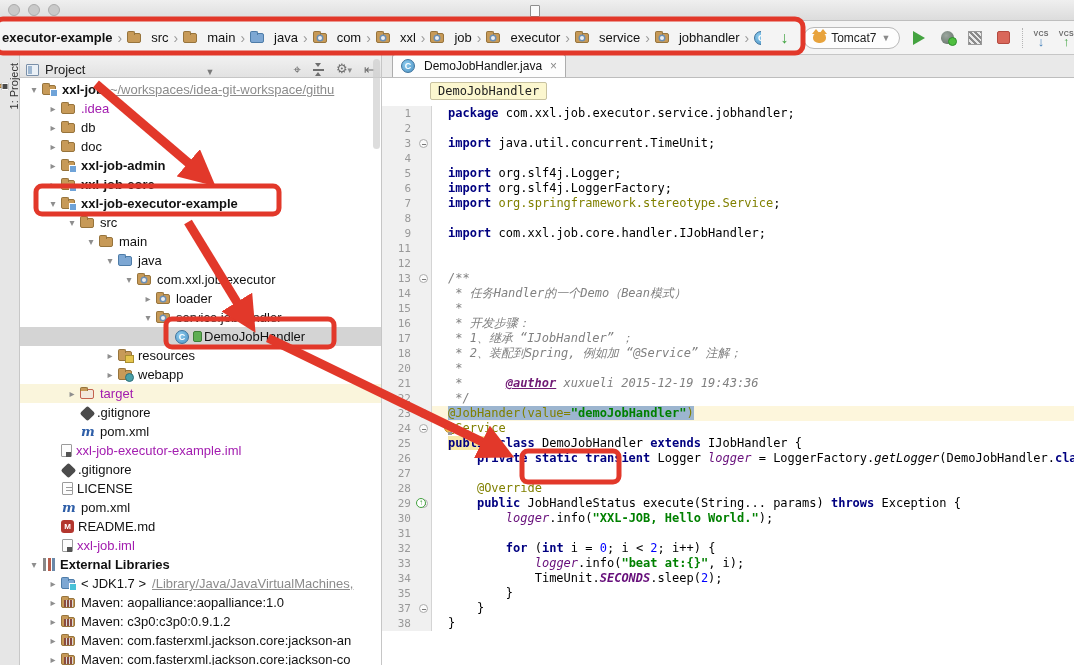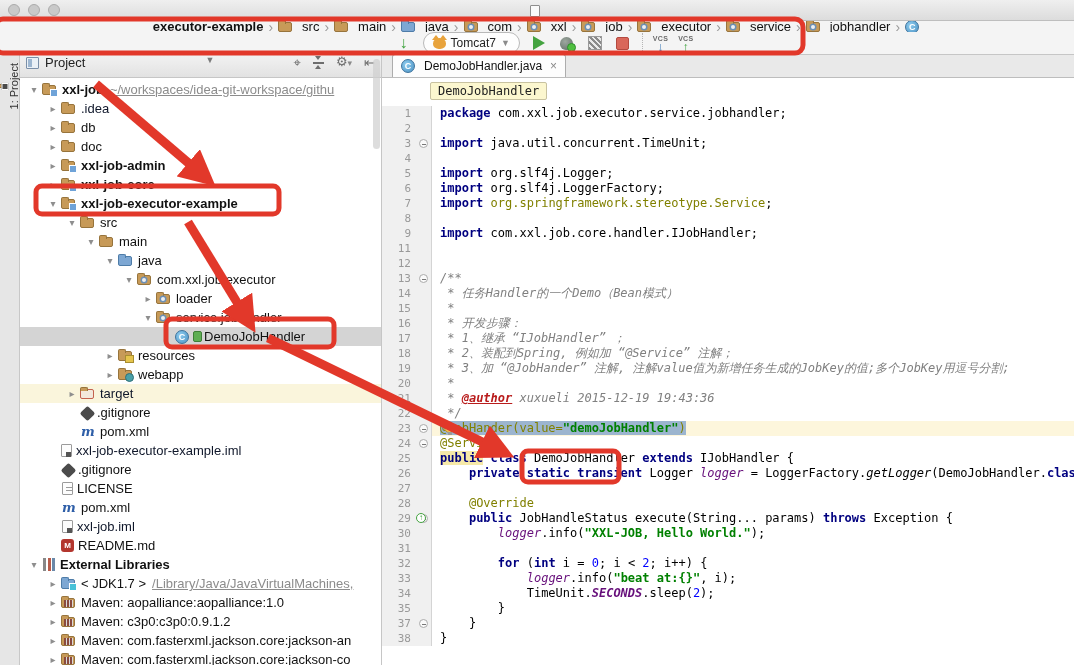--- a/index.html
+++ b/index.html
@@ -10,21 +10,21 @@
   .titlebar { position:absolute; left:0; top:0; width:1074px; height:21px;
     background:linear-gradient(#EFEFEF,#DCDCDC); border-bottom:1px solid #BEBEBE;
     display:flex; align-items:center; }
   .lights { display:flex; gap:8px; margin-left:8px; }
   .light { width:12px; height:12px; border-radius:50%; background:#C9C9C9; border:1px solid #ABABAB; }
   .title-center { position:absolute; left:0; right:0; text-align:center; color:#7D7D7D; font-size:13px; white-space:nowrap; }
   .doc-ic { display:inline-block; width:10px; height:12px; background:#FAFAFA; border:1px solid #8E8E8E; border-radius:1px; vertical-align:-2px; margin-right:5px; }
 
   
   .navbar { position:absolute; left:0; top:21px; width:1074px; height:34px; background:#F4F4F4;
-    border-bottom:1px solid #C6C6C6; display:flex; align-items:center;flex-direction:column; }
+    border-bottom:1px solid #C6C6C6; display:flex; align-items:center; }
   .bc-wrap { display:flex; align-items:center; padding-left:2px; white-space:nowrap; overflow:hidden; flex:0 1 auto; }
   .bc-item { display:inline-flex; align-items:center; gap:4px; font-size:13px; color:#111; cursor:default; }
   .bc-label.b { font-weight:bold; }
   .bc-sep { color:#9A9A9A; font-size:14px; margin:0 5px; }
   .toolbar { display:flex; align-items:center; gap:10px; margin-left:14px; flex:none; }
   .tb-btn { display:flex; align-items:center; justify-content:center; min-width:18px; height:22px; cursor:default; }
   .green-dn { color:#3FA33F; font-weight:bold; font-size:16px; line-height:16px; }
   .tomcat-btn { display:flex; align-items:center; gap:5px; background:#FDFDFD; border:1px solid #B9B9B9;
     border-radius:11px; height:22px; padding:0 9px; font-size:12px; color:#222; }
   .cat { position:relative; width:13px; height:11px; background:#E8A33C; border-radius:50% 50% 45% 45%; }
@@ -46,40 +46,40 @@
   .main { position:absolute; left:0; top:55px; width:1074px; height:610px; display:flex; }
   .tool-strip { width:20px; background:#E6E6E6; border-right:1px solid #C8C8C8; position:relative; }
   .strip-item { position:absolute; top:4px; left:0; width:20px; display:flex; flex-direction:column; align-items:center;
     writing-mode:vertical-rl; transform:rotate(180deg); gap:4px; font-size:11px; color:#333; padding:4px 0; }
   .strip-ic { width:12px; height:11px; background:#C79A58; border:1px solid #97743C; border-radius:2px; position:relative; transform:rotate(90deg); }
   .strip-ic::after { content:""; position:absolute; right:-2px; bottom:-2px; width:5px; height:5px; background:#4A4A4A; border:1px solid #fff; }
 
   
   .project-panel { width:362px; background:#FFFFFF; border-right:1px solid #C6C6C6; display:flex; flex-direction:column; position:relative; }
   .pp-header { height:23px; background:linear-gradient(#F2F2F2,#E2E2E2); border-bottom:1px solid #C6C6C6;
-    display:flex; align-items:flex-start; padding:0 6px; flex:none; }
+    display:flex; align-items:flex-end; padding:0 6px; flex:none; }
   .pp-title { display:flex; align-items:center; gap:6px; font-size:13px; color:#222; }
   .i-project { width:13px; height:12px; background:#EAF0F6; border:1px solid #7A8FA8; border-radius:1px; position:relative; }
   .i-project::after { content:""; position:absolute; left:1px; top:1px; width:4px; height:8px; background:#9DB6D0; }
   .pp-caret { color:#7A7A7A; font-size:9px; margin-left:120px; }
   .pp-icons { margin-left:auto; display:flex; align-items:center; gap:12px; color:#6E6E6E; }
   .pp-ic { font-size:13px; line-height:13px; cursor:default; }
   .collapse-ic { position:relative; width:11px; height:13px; }
   .collapse-ic::before { content:""; position:absolute; left:0; right:0; top:6px; height:1.5px; background:#6E6E6E; }
   .collapse-ic::after { content:""; position:absolute; left:2.5px; top:0; border-left:3px solid transparent; border-right:3px solid transparent; border-top:4px solid #6E6E6E; }
   .collapse-ic .up { position:absolute; left:2.5px; bottom:0; border-left:3px solid transparent; border-right:3px solid transparent; border-bottom:4px solid #6E6E6E; }
 
   .tree { flex:1; overflow:hidden; position:relative; padding-top:2px; font-size:13px; }
   .tree-row { height:19px; display:flex; align-items:center; white-space:nowrap; overflow:hidden; cursor:default; }
   .tree-row.sel { background:#D4D4D4; }
   .tree-row.cream { background:#FAF5DC; }
   .twisty { width:16px; flex:none; text-align:center; color:#8E8E8E; font-size:10px; }
   .tree-label { color:#111; }
   .tree-label.b { font-weight:bold; }
-  .tree-label.gray { color:#0f172a; }
+  .tree-label.gray { color:#a21caf; }
   .tree-path { color:#8C8C8C; margin-left:6px;text-decoration:underline; }
   .vscroll { position:absolute; right:1px; top:4px; width:7px; height:90px; background:#CFCFCF; border-radius:4px; opacity:0.7; }
 
   
   .ticon { display:inline-block; width:16px; height:14px; position:relative; margin-right:4px; flex:none; }
   .fol { position:absolute; left:0; top:2px; width:14px; height:10px; background:#C79A58; border:1px solid #97743C; border-radius:2px; }
   .fol::before { content:""; position:absolute; top:-3px; left:-1px; width:6px; height:3px; background:#C79A58; border:1px solid #97743C; border-bottom:none; border-radius:2px 2px 0 0; }
   .i-srcjava .fol, .i-jdk .fol { background:#7DA7D3; border-color:#4E7CA8; }
   .i-srcjava .fol::before, .i-jdk .fol::before { background:#7DA7D3; border-color:#4E7CA8; }
   .i-package .fol::after { content:""; position:absolute; left:4px; top:2px; width:4px; height:4px; border-radius:50%; background:#EFEFEF; box-shadow:0 0 0 1.5px #6B8FB5; }
@@ -108,37 +108,37 @@
   .tab { display:flex; align-items:center; gap:5px; height:23px; background:#FDFDFD; border:1px solid #ADADAD; border-bottom:none;
     border-radius:3px 3px 0 0; padding:0 8px; font-size:12px; color:#111; margin-left:10px; }
   .tab-close { color:#8A8A8A; font-size:12px; margin-left:3px; }
   .code-wrap { flex:1; position:relative; overflow:hidden; font-family:"DejaVu Sans Mono","Liberation Mono",monospace; font-size:12px; }
   .bc-tag { position:absolute; left:48px; top:4px; background:#FCF7CF; border:1px solid #C8C2A0; border-radius:2px;
     padding:1px 7px; font-size:12px; color:#222; z-index:3; }
   .code-area { position:absolute; inset:0; padding-top:28px; }
   .crow { display:flex; height:15px; line-height:15px; white-space:pre; }
   .lnum { width:34px; flex:none; text-align:right; padding-right:5px; color:#999; background:#F0F0F0; font-size:11px; }
   .fold { width:16px; flex:none; background:#F0F0F0; border-right:1px solid #D4D4D4; position:relative; }
-  .ctext { flex:1; padding-left:8px; overflow:hidden; }
+  .ctext { flex:1; padding-left:16px; overflow:hidden; }
   .crow.cur .ctext { background:#FDF6DC; }
   .selbg { background:#9CB5CF; }
   .fm { position:absolute; right:3px; top:3px; width:9px; height:9px; border:1px solid #ABABAB; border-radius:50%; background:#FAFAFA; }
   .fm::after { content:""; position:absolute; left:2px; top:3.5px; width:4px; height:1px; background:#777; }
   .ovr { position:absolute; left:0px; top:2px; width:10px; height:10px; border:1.5px solid #44A340; border-radius:50%;
     color:#44A340; font:bold 8px/8px "Liberation Sans",sans-serif; text-align:center; background:#fff; }
   .bulb { position:absolute; left:62px; width:11px; height:11px; background:radial-gradient(circle at 40% 35%,#FBE07A,#EDB73C); border:1px solid #C28F2C; border-radius:50%; z-index:2; }
   .bulb::after { content:""; position:absolute; left:3px; bottom:-3px; width:4px; height:3px; background:#9A9A9A; }
 
   
   .k { color:#000080; font-weight:bold; }
   .s { color:#008000; font-weight:bold; }
   .n { color:#0000FF; }
   .a { color:#808000; }
   .c { color:#808080; font-style:italic; }
-  .ct { color:#b91c1c; font-style:italic; font-weight:bold; text-decoration:underline; }
+  .ct { color:#701a75; font-style:italic; font-weight:bold; text-decoration:underline;margin-left:36px; }
   .f { color:#660E7A; font-style:italic; }
   .sm { color:#660E7A; font-style:italic; font-weight:bold; }
   .it { font-style:italic; }
   .hl { background:#F6E9A8; }
 
   
   #ann { position:absolute; left:0; top:0; width:1074px; height:665px; pointer-events:none; z-index:10; }
 </style>
 </head>
 <body>
@@ -428,27 +428,27 @@
             <span class="ticon i-license"></span>
             <span class="tree-label">LICENSE</span>
           </div>
           <div class="tree-row" style="padding-left: 25px;">
             <span class="twisty"></span>
             <span class="ticon i-maven"></span>
             <span class="tree-label">pom.xml</span>
           </div>
           <div class="tree-row" style="padding-left: 25px;">
             <span class="twisty"></span>
+            <span class="ticon i-md"></span>
+            <span class="tree-label">README.md</span>
+          </div>
+          <div class="tree-row" style="padding-left: 25px;">
+            <span class="twisty"></span>
             <span class="ticon i-iml"></span>
             <span class="tree-label gray">xxl-job.iml</span>
-          </div>
-          <div class="tree-row" style="padding-left: 25px;">
-            <span class="twisty"></span>
-            <span class="ticon i-md"></span>
-            <span class="tree-label">README.md</span>
           </div>
           <div class="tree-row" style="padding-left: 6px;">
             <span class="twisty">▾</span>
             <span class="ticon i-extlib"></span>
             <span class="tree-label b">External Libraries</span>
           </div>
           <div class="tree-row" style="padding-left: 25px;">
             <span class="twisty">▸</span>
             <span class="ticon i-jdk">
               <span class="fol"></span>
@@ -509,21 +509,20 @@
             <div class="crow"><span class="lnum">8</span><span class="fold"></span><span class="ctext"></span></div>
             <div class="crow"><span class="lnum">9</span><span class="fold"></span><span class="ctext"><span class="k">import</span><span class="p"> com.xxl.job.core.handler.IJobHandler;</span></span></div>
             <div class="crow"><span class="lnum">11</span><span class="fold"></span><span class="ctext"></span></div>
             <div class="crow"><span class="lnum">12</span><span class="fold"></span><span class="ctext"></span></div>
             <div class="crow"><span class="lnum">13</span><span class="fold"><span class="fm"></span></span><span class="ctext"><span class="c">/**</span></span></div>
             <div class="crow"><span class="lnum">14</span><span class="fold"></span><span class="ctext"><span class="c"> * 任务Handler的一个Demo（Bean模式）</span></span></div>
             <div class="crow"><span class="lnum">15</span><span class="fold"></span><span class="ctext"><span class="c"> *</span></span></div>
             <div class="crow"><span class="lnum">16</span><span class="fold"></span><span class="ctext"><span class="c"> * 开发步骤：</span></span></div>
             <div class="crow"><span class="lnum">17</span><span class="fold"></span><span class="ctext"><span class="c"> * 1、继承 “IJobHandler” ；</span></span></div>
             <div class="crow"><span class="lnum">18</span><span class="fold"></span><span class="ctext"><span class="c"> * 2、装配到Spring, 例如加 “@Service” 注解；</span></span></div>
-            <div class="crow"><span class="lnum">19</span><span class="fold"></span><span class="ctext"><span class="c"> * 3、加 “@JobHander” 注解, 注解value值为新增任务生成的JobKey的值;多个JobKey用逗号分割;</span></span></div>
             <div class="crow"><span class="lnum">20</span><span class="fold"></span><span class="ctext"><span class="c"> *</span></span></div>
             <div class="crow"><span class="lnum">21</span><span class="fold"></span><span class="ctext"><span class="c"> * </span><span class="ct">@author</span><span class="c"> xuxueli 2015-12-19 19:43:36</span></span></div>
             <div class="crow"><span class="lnum">22</span><span class="fold"></span><span class="ctext"><span class="c"> */</span></span></div>
             <div class="crow cur"><span class="lnum">23</span><span class="fold"><span class="fm"></span></span><span class="ctext"><span class="selbg"><span class="a">@JobHander(value=</span><span class="s">"demoJobHandler"</span><span class="a">)</span></span></span></div>
             <div class="crow"><span class="lnum">24</span><span class="fold"><span class="fm"></span></span><span class="ctext"><span class="a">@Service</span></span></div>
             <div class="crow"><span class="lnum">25</span><span class="fold"></span><span class="ctext"><span class="k hl">public</span><span class="p"> </span><span class="k">class</span><span class="p"> DemoJobHandler </span><span class="k">extends</span><span class="p"> IJobHandler {</span></span></div>
             <div class="crow"><span class="lnum">26</span><span class="fold"></span><span class="ctext"><span class="p">    </span><span class="k">private static transient</span><span class="p"> Logger </span><span class="f">logger</span><span class="p"> = LoggerFactory.</span><span class="it">getLogger</span><span class="p">(DemoJobHandler.</span><span class="k">class</span></span></div>
             <div class="crow"><span class="lnum">27</span><span class="fold"></span><span class="ctext"></span></div>
             <div class="crow"><span class="lnum">28</span><span class="fold"></span><span class="ctext"><span class="p">    </span><span class="a">@Override</span></span></div>
             <div class="crow"><span class="lnum">29</span><span class="fold"><span class="fm"></span><span class="ovr">↑</span></span><span class="ctext"><span class="p">    </span><span class="k">public</span><span class="p"> JobHandleStatus execute(String... params) </span><span class="k">throws</span><span class="p"> Exception {</span></span></div>

